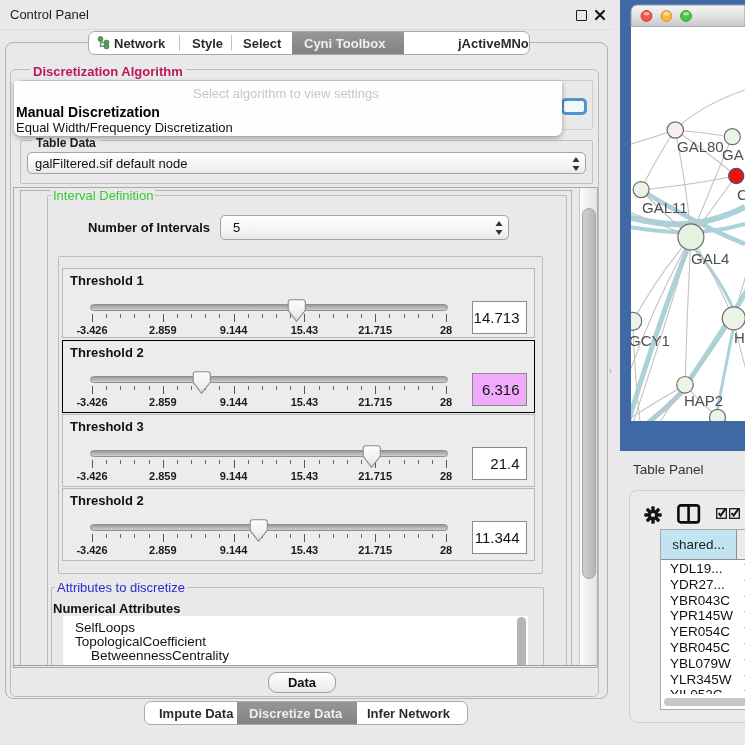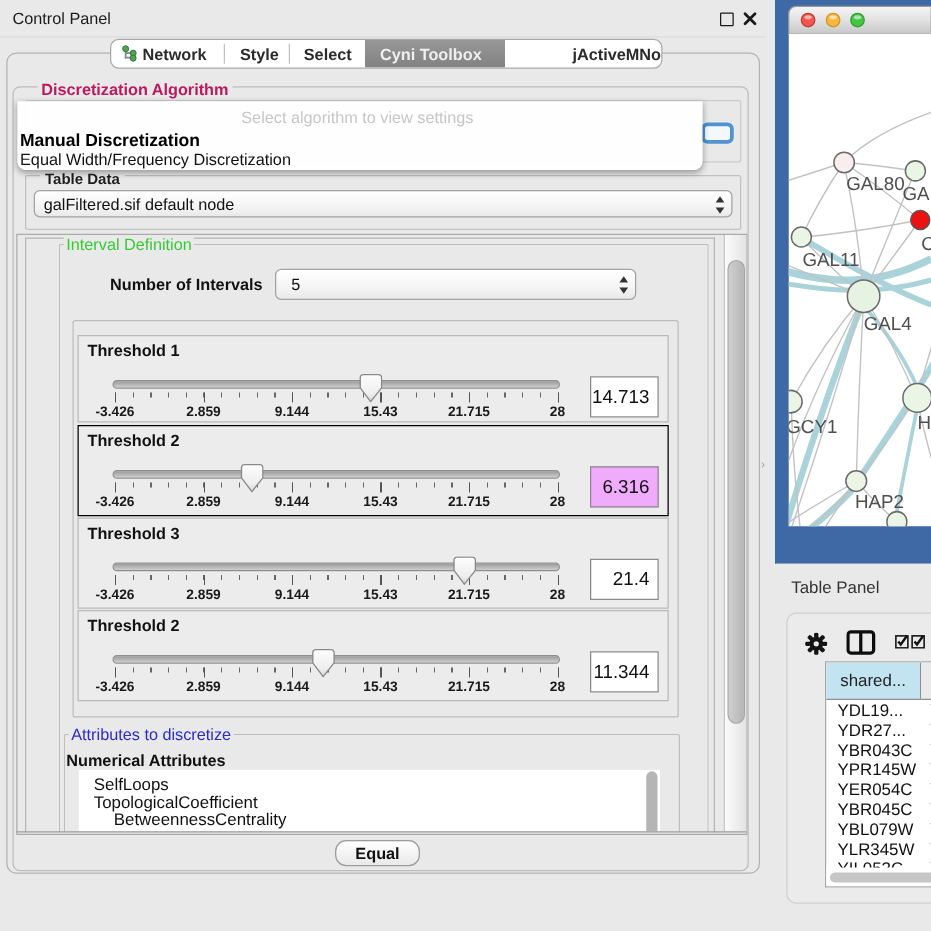--- a/index.html
+++ b/index.html
@@ -181,22 +181,28 @@
   <div class="abs b" style="left:53px;top:601px;font-size:13px;color:#111;">Numerical Attributes</div>
   <div class="abs" style="left:63px;top:616px;width:465px;height:49px;background:#ffffff;overflow:hidden;font-size:13.5px;color:#111;">
     <div class="abs" style="left:12px;top:4px;">SelfLoops</div>
     <div class="abs" style="left:12px;top:18px;">TopologicalCoefficient</div>
     <div class="abs" style="left:12px;top:32px;margin-left:16px;">BetweennessCentrality</div>
     <div class="abs" style="left:454px;top:1px;width:9px;height:60px;background:#b5b5b5;border-radius:5px;"></div>
   </div>
 
   <div class="abs" style="left:13px;top:665px;width:584px;height:1px;background:#9d9d9d;"></div>
 
-  <div class="abs" style="left:268px;top:672px;width:66px;height:19px;border:1px solid #9c9c9c;border-radius:9px;background:linear-gradient(#ffffff,#e9e9e9);text-align:center;font-size:13px;font-weight:bold;color:#111;line-height:19px;">Equal</div>
-
+  <div class="abs" style="left:268px;top:672px;width:66px;height:19px;border:1px solid #9c9c9c;border-radius:9px;background:linear-gradient(#ffffff,#e9e9e9);text-align:center;font-size:13px;font-weight:bold;color:#111;line-height:19px;">Data</div>
+
+  <div class="abs" style="left:144px;top:701px;width:322px;height:22px;background:#ffffff;border:1px solid #a9a9a9;border-radius:7px;overflow:hidden;font-size:13px;font-weight:bold;color:#2b2b2b;">
+    <div class="abs" style="left:92px;top:0;width:120px;height:22px;background:linear-gradient(#979797,#828282);"></div>
+    <div class="abs" style="left:14px;top:4px;">Impute Data</div>
+    <div class="abs" style="left:104px;top:4px;color:#efefef;">Discretize Data</div>
+    <div class="abs" style="left:222px;top:4px;">Infer Network</div>
+  </div>
 
   <svg class="abs" style="left:612px;top:0" width="133" height="460" viewBox="612 0 133 460">
   <rect x="612" y="0" width="8" height="460" fill="#e9e9e9"></rect>
   <rect x="620" y="0" width="125" height="451" fill="#3e69a5"></rect>
   <defs>
         <linearGradient id="tbar" x1="0" y1="0" x2="0" y2="1">
           <stop offset="0" stop-color="#f5f5f5"></stop>
           <stop offset="0.5" stop-color="#e2e2e2"></stop>
           <stop offset="1" stop-color="#c7c7c7"></stop>
         </linearGradient>

